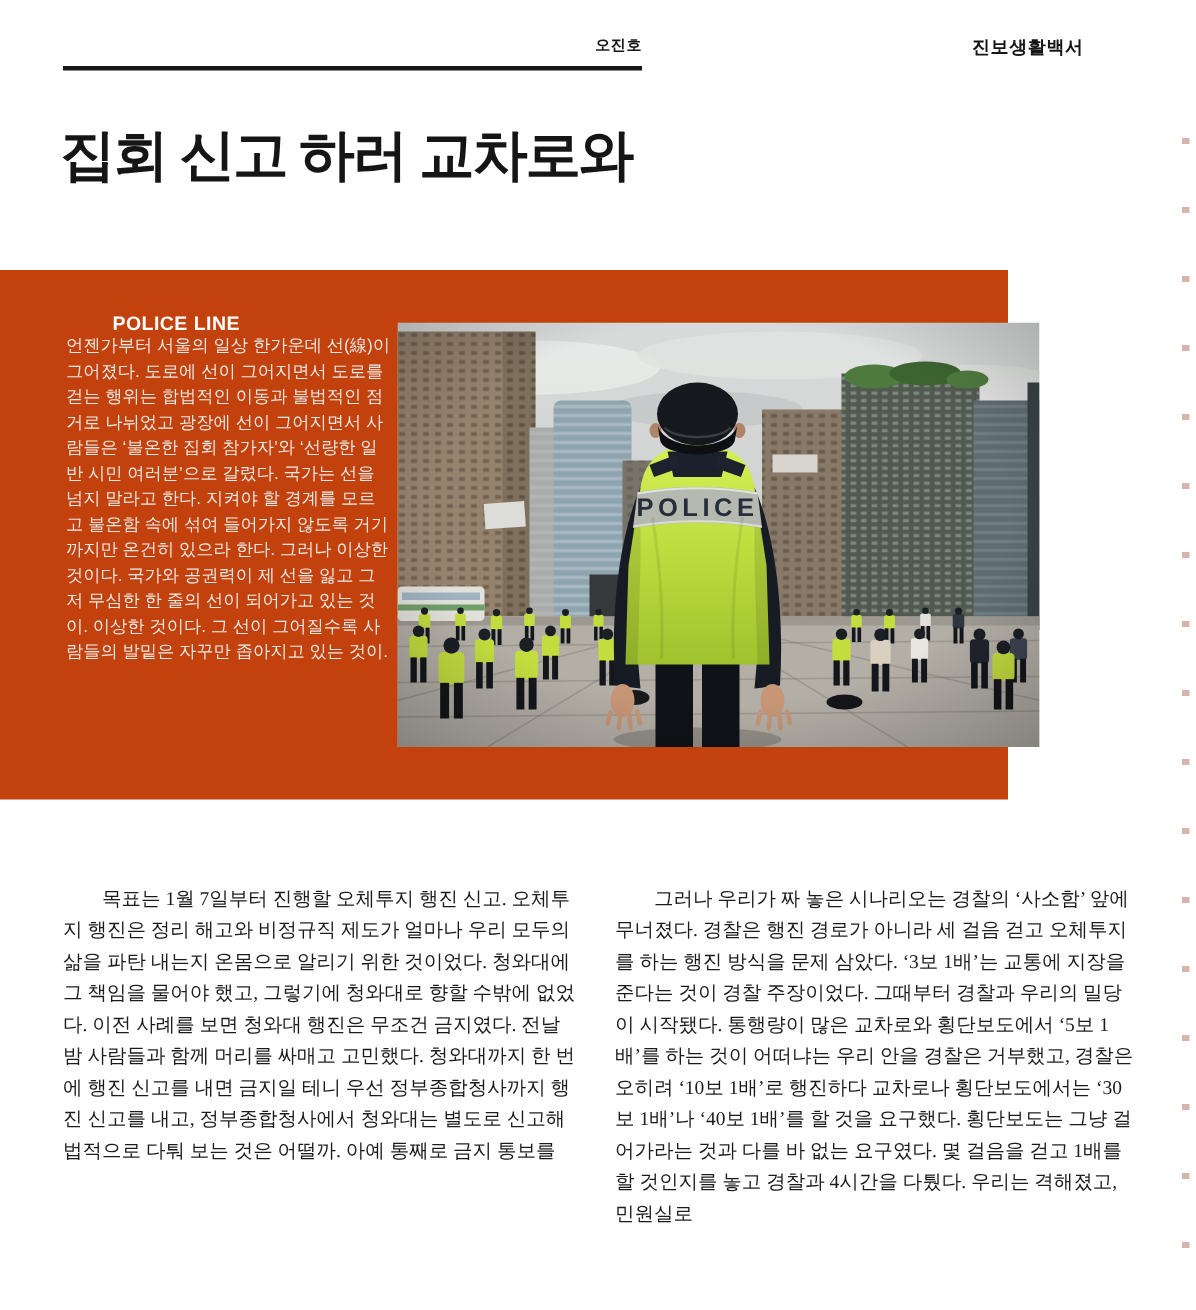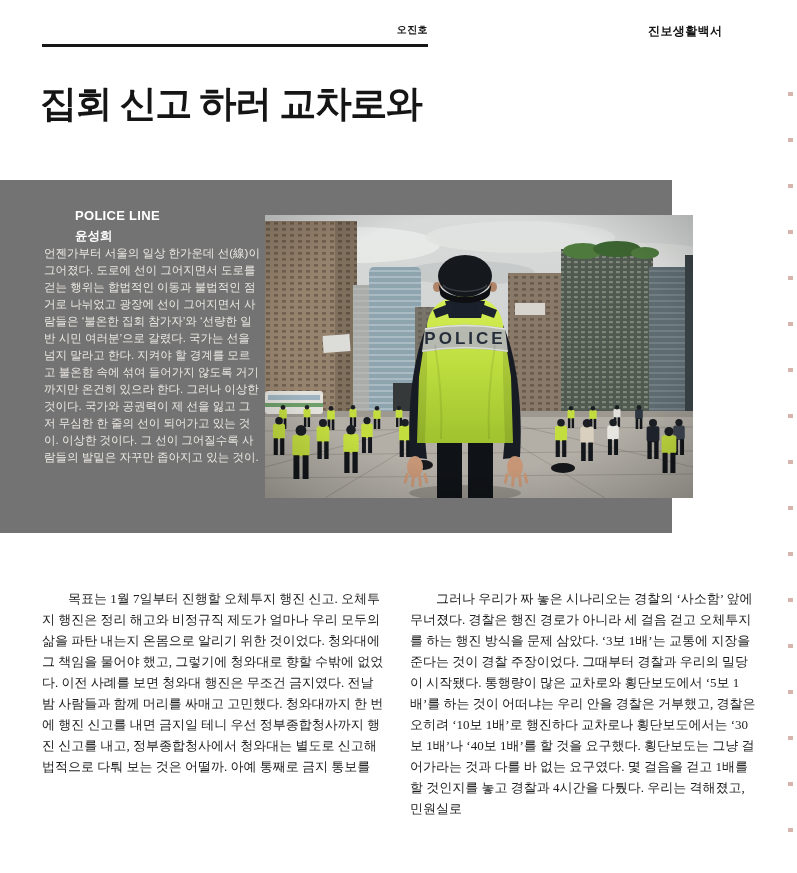--- a/index.html
+++ b/index.html
@@ -16,21 +16,21 @@
     position:absolute;top:23px;left:616px;
     font-family:"Liberation Sans",sans-serif;font-weight:700;font-size:12px;letter-spacing:.4px;color:#161616;margin-left:32px;
   }
   .head-rule{position:absolute;top:44px;left:42px;width:386px;height:3px;background:#171717;}
   .page-title{
     position:absolute;top:54px;left:40px;width:520px;
     font-family:"Liberation Sans",sans-serif;font-weight:800;font-size:37px;
     letter-spacing:-1.5px;color:#151515;white-space:nowrap;
   }
   .feature{
-    position:absolute;top:180px;left:0;width:672px;height:353px;background:#737373;
+    position:absolute;top:180px;left:0;width:672px;height:353px;background:#c2410c;
   }
   .caption{position:absolute;top:28px;left:44px;width:216px;color:#f1efec;font-family:"Liberation Sans",sans-serif;}
   .caption-head{margin-left:31px;font-weight:700;font-size:13px;letter-spacing:.3px;color:#ffffff;}
   .caption-credit{margin-left:31px;margin-top:5px;font-weight:700;font-size:12.5px;color:#ffffff;}
   .caption-body{font-size:11.5px;line-height:17px;color:#ebe8e3;}
   .photo{position:absolute;top:35px;left:265px;width:428px;height:283px;display:block;}
   .article{
     position:absolute;top:588px;left:42px;width:714px;display:flex;gap:22px;
   }
   .col{width:346px;font-size:13px;line-height:21px;color:#1b1b1b;}
@@ -47,21 +47,20 @@
 <body>
 
 <div class="kicker-author">오진호</div>
 <div class="kicker-series">진보생활백서</div>
 <div class="head-rule"></div>
 <h1 class="page-title">집회 신고 하러 교차로와</h1>
 
 <div class="feature">
   <div class="caption">
     <div class="caption-head">POLICE LINE</div>
-    <div class="caption-credit">윤성희</div>
     <div class="caption-body">언젠가부터 서울의 일상 한가운데 선(線)이 그어졌다. 도로에 선이 그어지면서 도로를 걷는 행위는 합법적인 이동과 불법적인 점거로 나뉘었고 광장에 선이 그어지면서 사람들은 ‘불온한 집회 참가자’와 ‘선량한 일반 시민 여러분’으로 갈렸다. 국가는 선을 넘지 말라고 한다. 지켜야 할 경계를 모르고 불온함 속에 섞여 들어가지 않도록 거기까지만 온건히 있으라 한다. 그러나 이상한 것이다. 국가와 공권력이 제 선을 잃고 그저 무심한 한 줄의 선이 되어가고 있는 것이. 이상한 것이다. 그 선이 그어질수록 사람들의 발밑은 자꾸만 좁아지고 있는 것이.</div>
   </div>
 
   <svg class="photo" viewBox="0 0 428 283" preserveAspectRatio="none">
     <defs>
       <linearGradient id="sky" x1="0" y1="0" x2="0" y2="1">
         <stop offset="0" stop-color="#d8dbda"></stop>
           <stop offset="1" stop-color="#c5c9c8"></stop>
       </linearGradient>
       <linearGradient id="neon" x1="0" y1="0" x2="0" y2="1">

